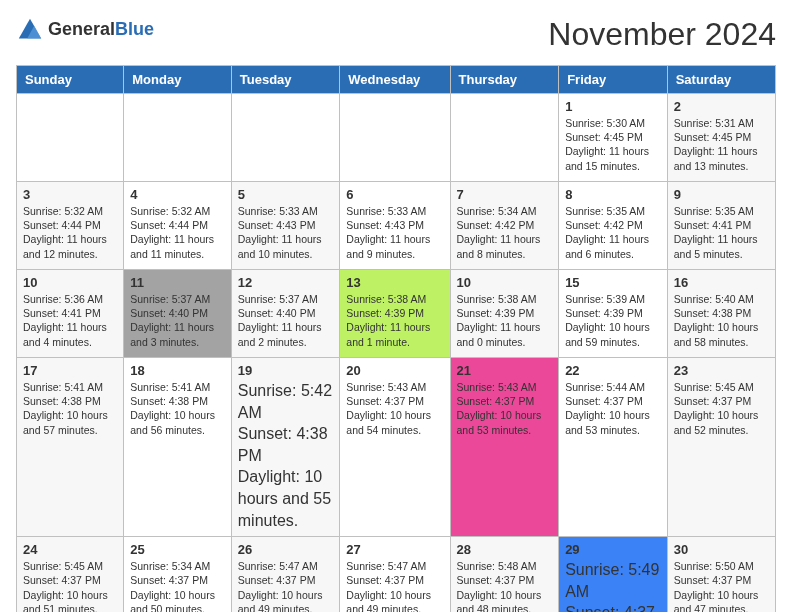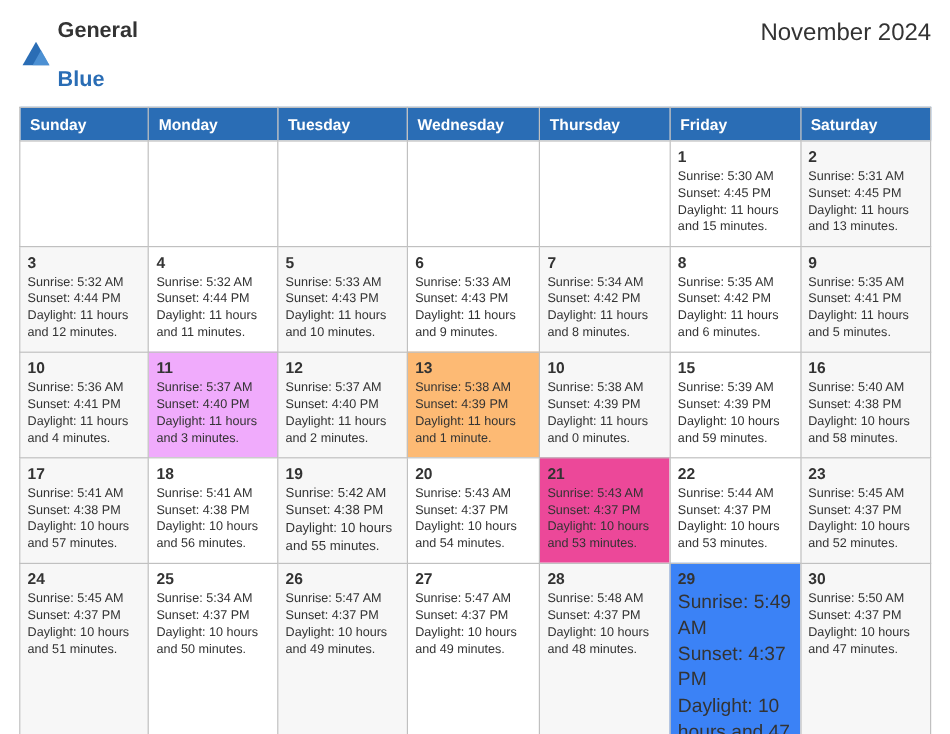--- a/index.html
+++ b/index.html
@@ -16,43 +16,42 @@
       align-items: flex-start;
       margin-bottom: 12px;
     }
     .logo {
       display: flex;
       align-items: center;
       gap: 4px;
     }
     .logo-text {
       display: flex;
-      flex-direction: column;
+      flex-direction: row;
       line-height: 1.1;
-      gap: 21px;
     }
     .logo-general {
       font-size: 18px;
       font-weight: bold;
       color: #333;
     }
     .logo-blue {
       font-size: 18px;
       font-weight: bold;
       color: #2a6db5;
     }
     .logo-icon {
       width: 28px;
       height: 28px;
     }
     .title-block {
       text-align: right;
     }
     .month-title {
-      font-size: 20px;
+      font-size: 32px;
       font-weight: normal;
       color: #333;
       text-align: right;
     }
     .location-title {
       font-size: 16px;
       color: #555;
     }
     .calendar {
       width: 100%;
@@ -192,33 +191,33 @@
 Daylight: 11 hours and 5 minutes.</div>
         </td>
       </tr>
       <tr>
         <td style="background: rgb(247, 247, 247);">
           <span class="day-num">10</span>
           <div style="white-space: pre-line; font-size: 10.5px; line-height: 1.35;">Sunrise: 5:36 AM
 Sunset: 4:41 PM
 Daylight: 11 hours and 4 minutes.</div>
         </td>
-        <td style="background: #f0abfc;">
+        <td style="background: #a3a3a3;">
           <span class="day-num">11</span>
           <div style="white-space: pre-line; font-size: 10.5px; line-height: 1.35;">Sunrise: 5:37 AM
 Sunset: 4:40 PM
 Daylight: 11 hours and 3 minutes.</div>
         </td>
         <td style="background: rgb(247, 247, 247);">
           <span class="day-num">12</span>
           <div style="white-space: pre-line; font-size: 10.5px; line-height: 1.35;">Sunrise: 5:37 AM
 Sunset: 4:40 PM
 Daylight: 11 hours and 2 minutes.</div>
         </td>
-        <td style="background: #fdba74;">
+        <td style="background: #bef264;">
           <span class="day-num">13</span>
           <div style="white-space: pre-line; font-size: 10.5px; line-height: 1.35;">Sunrise: 5:38 AM
 Sunset: 4:39 PM
 Daylight: 11 hours and 1 minute.</div>
         </td>
         <td style="background: rgb(247, 247, 247);">
           <span class="day-num">10</span>
           <div style="white-space: pre-line; font-size: 10.5px; line-height: 1.35;">Sunrise: 5:38 AM
 Sunset: 4:39 PM
 Daylight: 11 hours and 0 minutes.</div>
@@ -244,21 +243,21 @@
 Daylight: 10 hours and 57 minutes.</div>
         </td>
         <td style="background: rgb(255, 255, 255);">
           <span class="day-num">18</span>
           <div style="white-space: pre-line; font-size: 10.5px; line-height: 1.35;">Sunrise: 5:41 AM
 Sunset: 4:38 PM
 Daylight: 10 hours and 56 minutes.</div>
         </td>
         <td style="background: rgb(247, 247, 247);">
           <span class="day-num">19</span>
-          <div style="white-space: pre-line; font-size: 11px; line-height: 1.35;">Sunrise: 5:42 AM
+          <div style="white-space: pre-line; font-size: 16px; line-height: 1.35;">Sunrise: 5:42 AM
 Sunset: 4:38 PM
 Daylight: 10 hours and 55 minutes.</div>
         </td>
         <td style="background: rgb(255, 255, 255);">
           <span class="day-num">20</span>
           <div style="white-space: pre-line; font-size: 10.5px; line-height: 1.35;">Sunrise: 5:43 AM
 Sunset: 4:37 PM
 Daylight: 10 hours and 54 minutes.</div>
         </td>
         <td style="background: #ec4899;">

